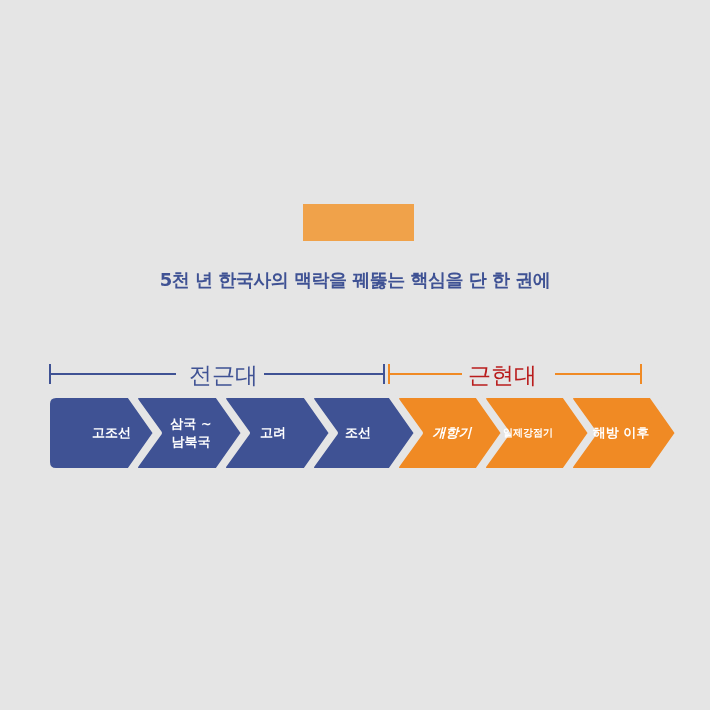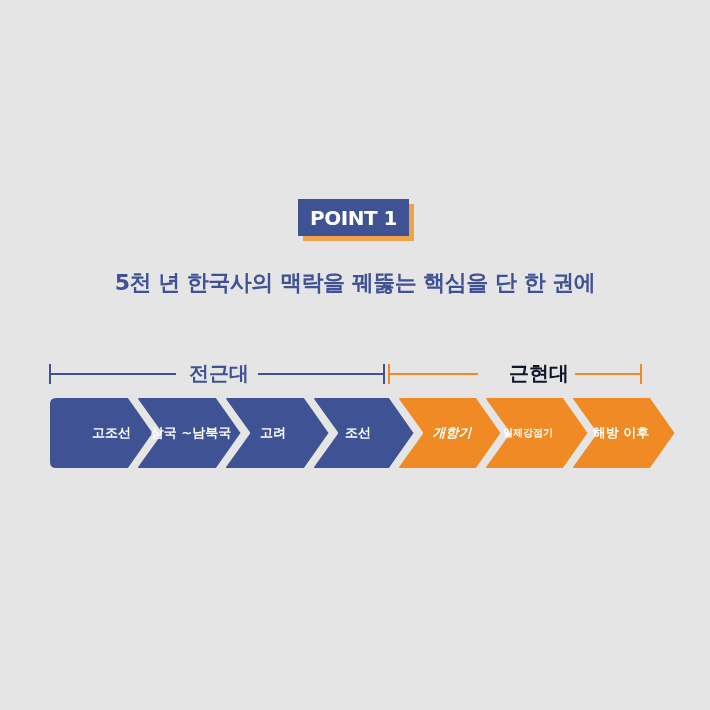--- a/index.html
+++ b/index.html
@@ -3,32 +3,31 @@
 <meta charset="utf-8">
 <style>
   html, body { margin:0; padding:0; }
   body { width:710px; height:710px; background:#e5e5e5; position:relative; overflow:hidden;
          font-family:"DejaVu Sans", sans-serif; }
   .badge-wrap { position:absolute; left:298px; top:199px; width:116px; height:40px; }
   .badge-shadow { position:absolute; left:5px; top:5px; width:111px; height:37px; background:#f0a24a; }
   .badge { position:absolute; left:0; top:0; width:111px; height:37px; background:#3f5294;
            color:#fff; font-weight:bold; font-size:20px; display:flex; align-items:center; justify-content:center; letter-spacing:-0.5px; }
   .headline { position:absolute; left:0; width:710px; top:268px; text-align:center; color:#3f5294;
-              font-weight:bold; font-size:22px; letter-spacing:-0.5px; }
-  .era-label { position:absolute; top:360px; font-weight:bold; font-size:20px; background:#e5e5e5; padding:0 6px; }
+              font-weight:bold; font-size:18px; letter-spacing:-0.5px; }
+  .era-label { position:absolute; top:360px; font-weight:normal; font-size:23px; background:#e5e5e5; padding:0 6px; }
   svg.tl { position:absolute; left:0; top:0; }
   .chev-label { position:absolute; color:#fff; font-weight:bold; font-size:13px; text-align:center;
                 display:flex; align-items:center; justify-content:center; line-height:1.35; top:396px; height:74px; }
 </style>
 </head>
 <body>
 
 <div class="badge-wrap">
   <div class="badge-shadow"></div>
-  <div class="badge">POINT 1</div>
 </div>
 
 <div class="headline">5천 년 한국사의 맥락을 꿰뚫는 핵심을 단 한 권에</div>
 
 <svg class="tl" width="710" height="710">
 
   <g stroke="#3f5294" stroke-width="2">
     <line x1="50" y1="364" x2="50" y2="384"></line>
     <line x1="50" y1="374" x2="176" y2="374"></line>
     <line x1="258" y1="374" x2="384" y2="374"></line>
@@ -46,24 +45,24 @@
     <path d="M140,396 L217,396 L243,433 L217,470 L140,470 Q134,470 137,465 L160,433 L137,401 Q134,396 140,396 Z" fill="#3f5294"></path>
     <path d="M228,396 L305,396 L331,433 L305,470 L228,470 Q222,470 225,465 L248,433 L225,401 Q222,396 228,396 Z" fill="#3f5294"></path>
     <path d="M316,396 L390,396 L416,433 L390,470 L316,470 Q310,470 313,465 L336,433 L313,401 Q310,396 316,396 Z" fill="#3f5294"></path>
     <path d="M401,396 L477,396 L503,433 L477,470 L401,470 Q395,470 398,465 L421,433 L398,401 Q395,396 401,396 Z" fill="#f08a24"></path>
     <path d="M488,396 L564,396 L590,433 L564,470 L488,470 Q482,470 485,465 L508,433 L485,401 Q482,396 488,396 Z" fill="#f08a24"></path>
     <path d="M575,396 L651,396 L677,433 L651,470 L575,470 Q569,470 572,465 L595,433 L572,401 Q569,396 575,396 Z" fill="#f08a24"></path>
   </g>
 </svg>
 
 <div class="era-label" style="left:183px; color:#3f5294;">전근대</div>
-<div class="era-label" style="left:503px; color:#0f172a;">근현대</div>
+<div class="era-label" style="left:462px; color:#b91c1c;">근현대</div>
 
 <div class="chev-label" style="left:64px; width:95px;">고조선</div>
-<div class="chev-label" style="left:150px; width:82px; flex-direction:row;">
+<div class="chev-label" style="left:150px; width:82px; flex-direction:column;">
   <span>삼국 ~</span>
   <span>남북국</span>
 </div>
 <div class="chev-label" style="left:232px; width:82px;">고려</div>
 <div class="chev-label" style="left:318px; width:80px;">조선</div>
 <div class="chev-label" style="left:411px; width:82px;font-style:italic;">개항기</div>
 <div class="chev-label" style="left:487px; width:82px; font-size:10px;">일제강점기</div>
 <div class="chev-label" style="left:580px; width:82px;">해방 이후</div>
 
 </body></html>

